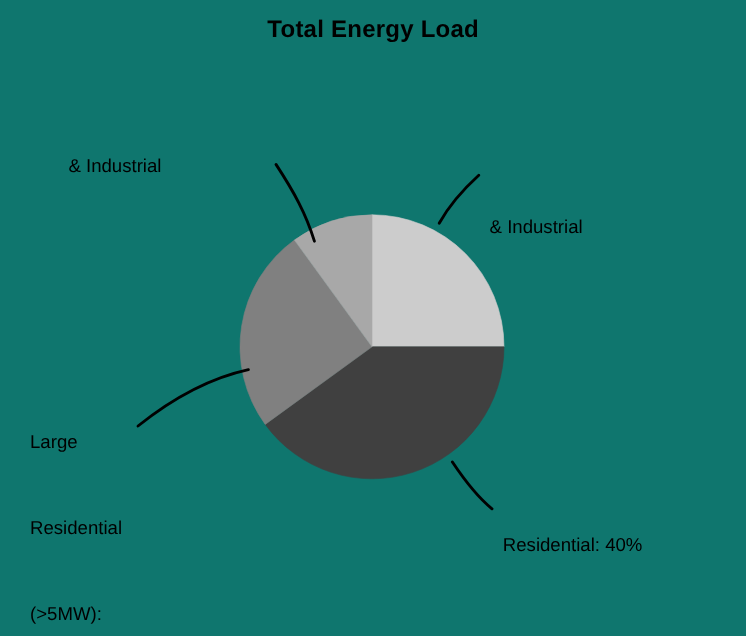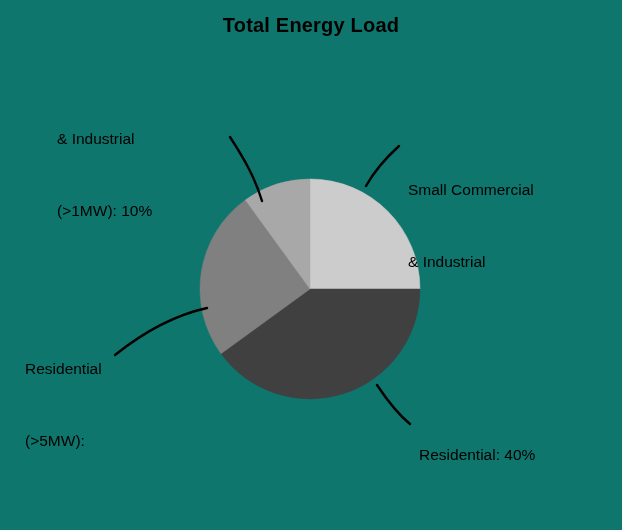--- a/index.html
+++ b/index.html
@@ -82,29 +82,28 @@
 
     <path d="M 399 146 C 388 156 376 168 366 186" fill="none" stroke="#000000" stroke-width="2.4" stroke-linecap="round"></path>
 
     <path d="M 115 355 C 145 331 175 315 207 308" fill="none" stroke="#000000" stroke-width="2.4" stroke-linecap="round"></path>
 
     <path d="M 410 424 C 399 415 387 400 377 385" fill="none" stroke="#000000" stroke-width="2.4" stroke-linecap="round"></path>
   </svg>
 
   <div class="pie-label" id="label-medium-commercial">
     <div>&amp; Industrial</div>
-    <div>(&gt;1MW): 10%</div>
   </div>
 
   <div class="pie-label" id="label-small-commercial">
-    <div>Small Commercial</div>
     <div>&amp; Industrial</div>
   </div>
 
   <div class="pie-label" id="label-large-industrial">
+    <div>Large</div>
     <div>Residential</div>
     <div>(&gt;5MW):</div>
     
   </div>
 
   <div class="pie-label" id="label-residential">
     <div>Residential: 40%</div>
   </div>
 
 </div>

